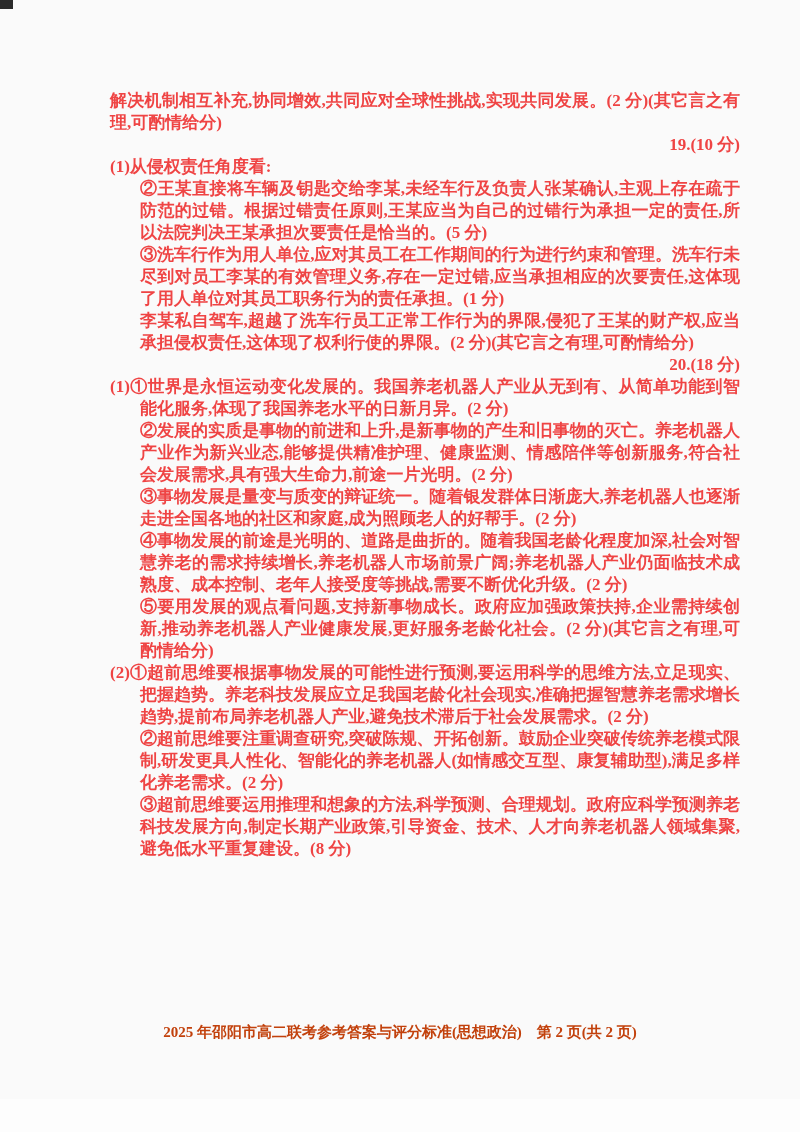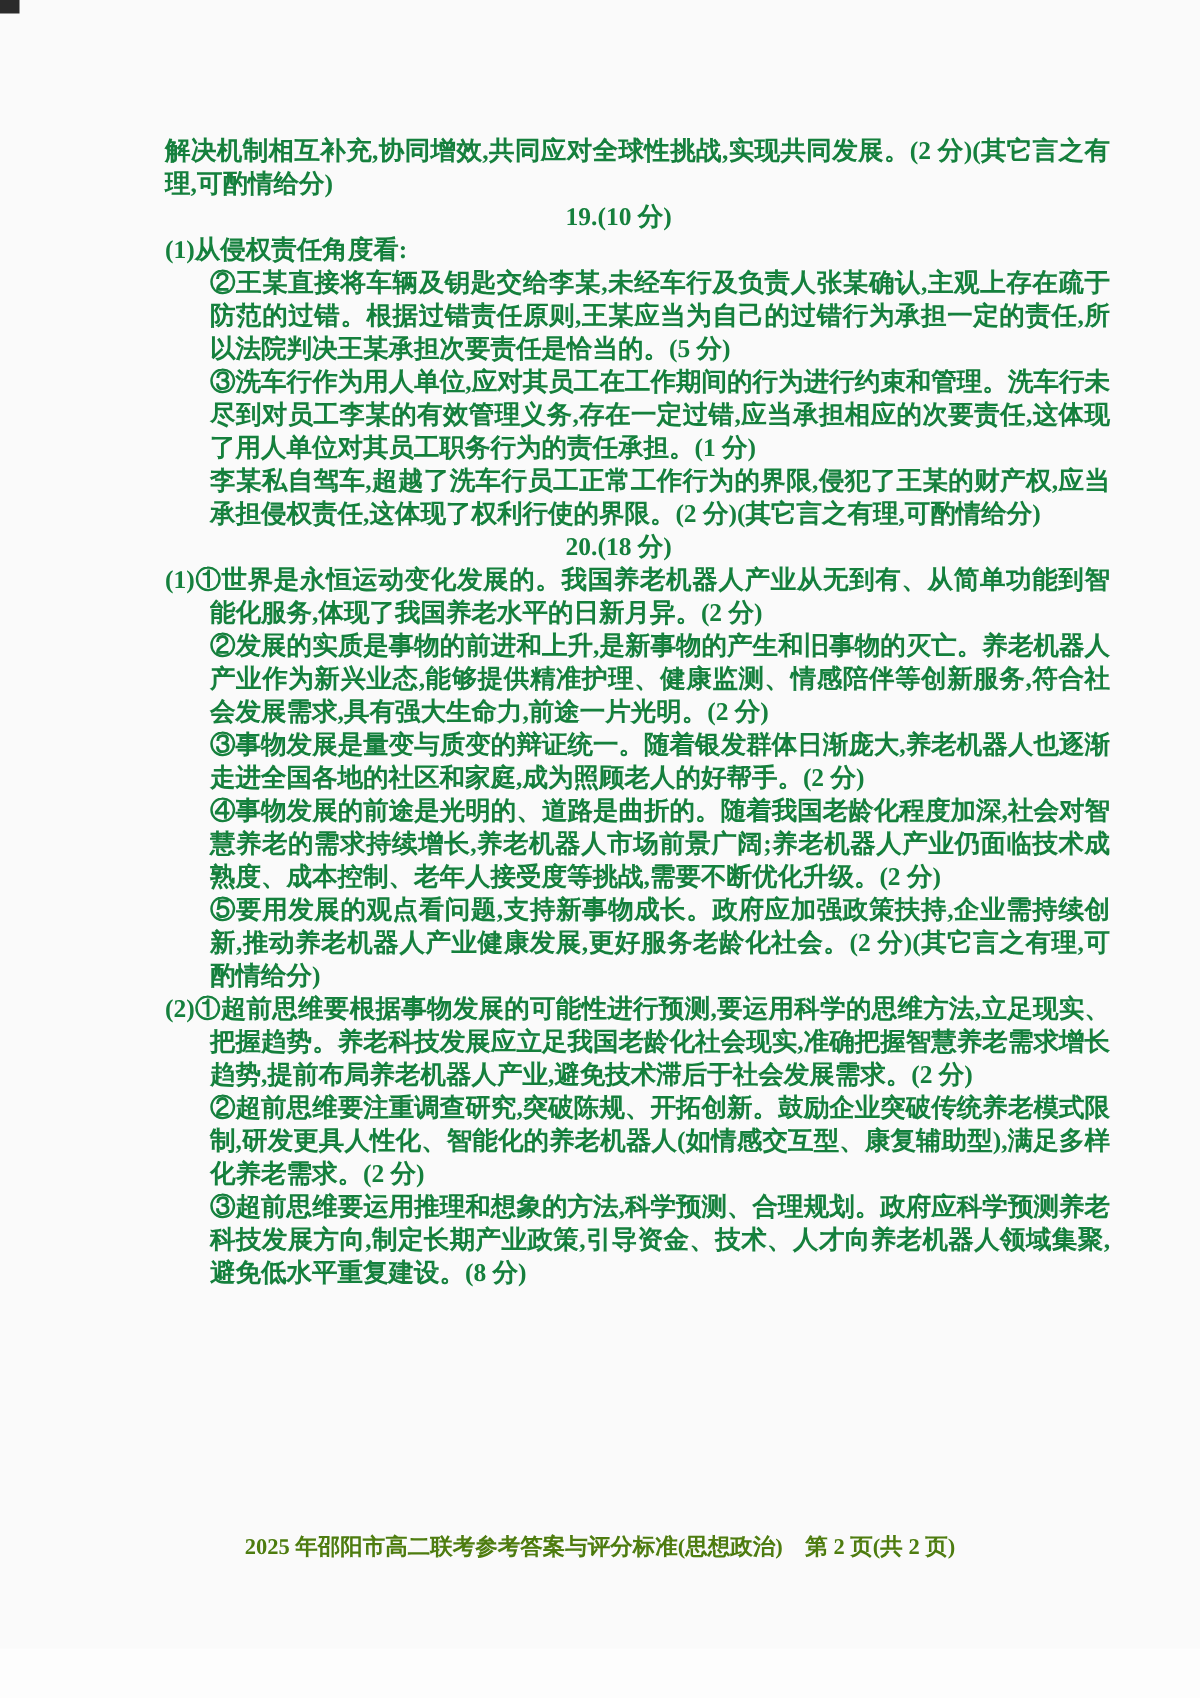--- a/index.html
+++ b/index.html
@@ -23,54 +23,54 @@
     left: 0; top: 0;
     width: 13px;
     height: 9px;
     background: #2b2b2b;
   }
   .content {
     position: absolute;
     left: 110px;
     top: 90px;
     width: 630px;
-    color: #15803d;
+    color: #ef4444;
     font-size: 17px;
     line-height: 22px;
     font-weight: 600;
   }
   .p {
     text-align: justify;
     margin: 0;
   }
   
   .p-q {
     margin-left: -25px;
-    text-align: center;
+    text-align: right;
   }
   
   .p-l1 {
     margin-left: 0;
   }
   
   .p-l2 {
     margin-left: 30px;
   }
   
   .p-l2h {
     margin-left: 30px;
     text-indent: -30px;
   }
   .footer {
     position: absolute;
     left: 0;
     top: 1022px;
     width: 800px;
     text-align: center;
-    color: #4d7c0f;
+    color: #c2410c;
     font-size: 15px;
     line-height: 20px;
     font-weight: 600;
   }
 </style>
 </head>
 <body>
 
 <div class="page">
   <div class="corner-mark"></div>

